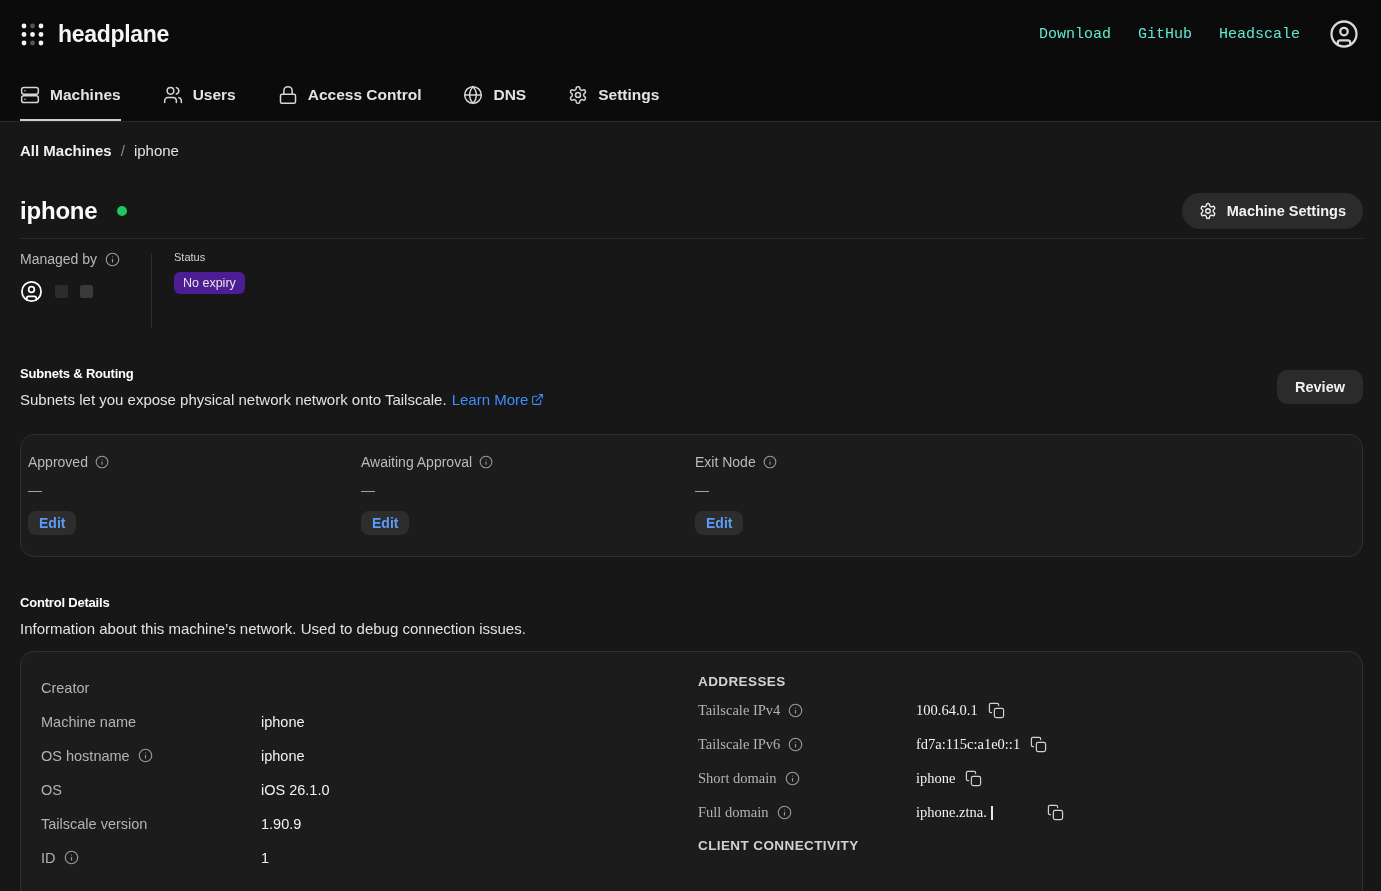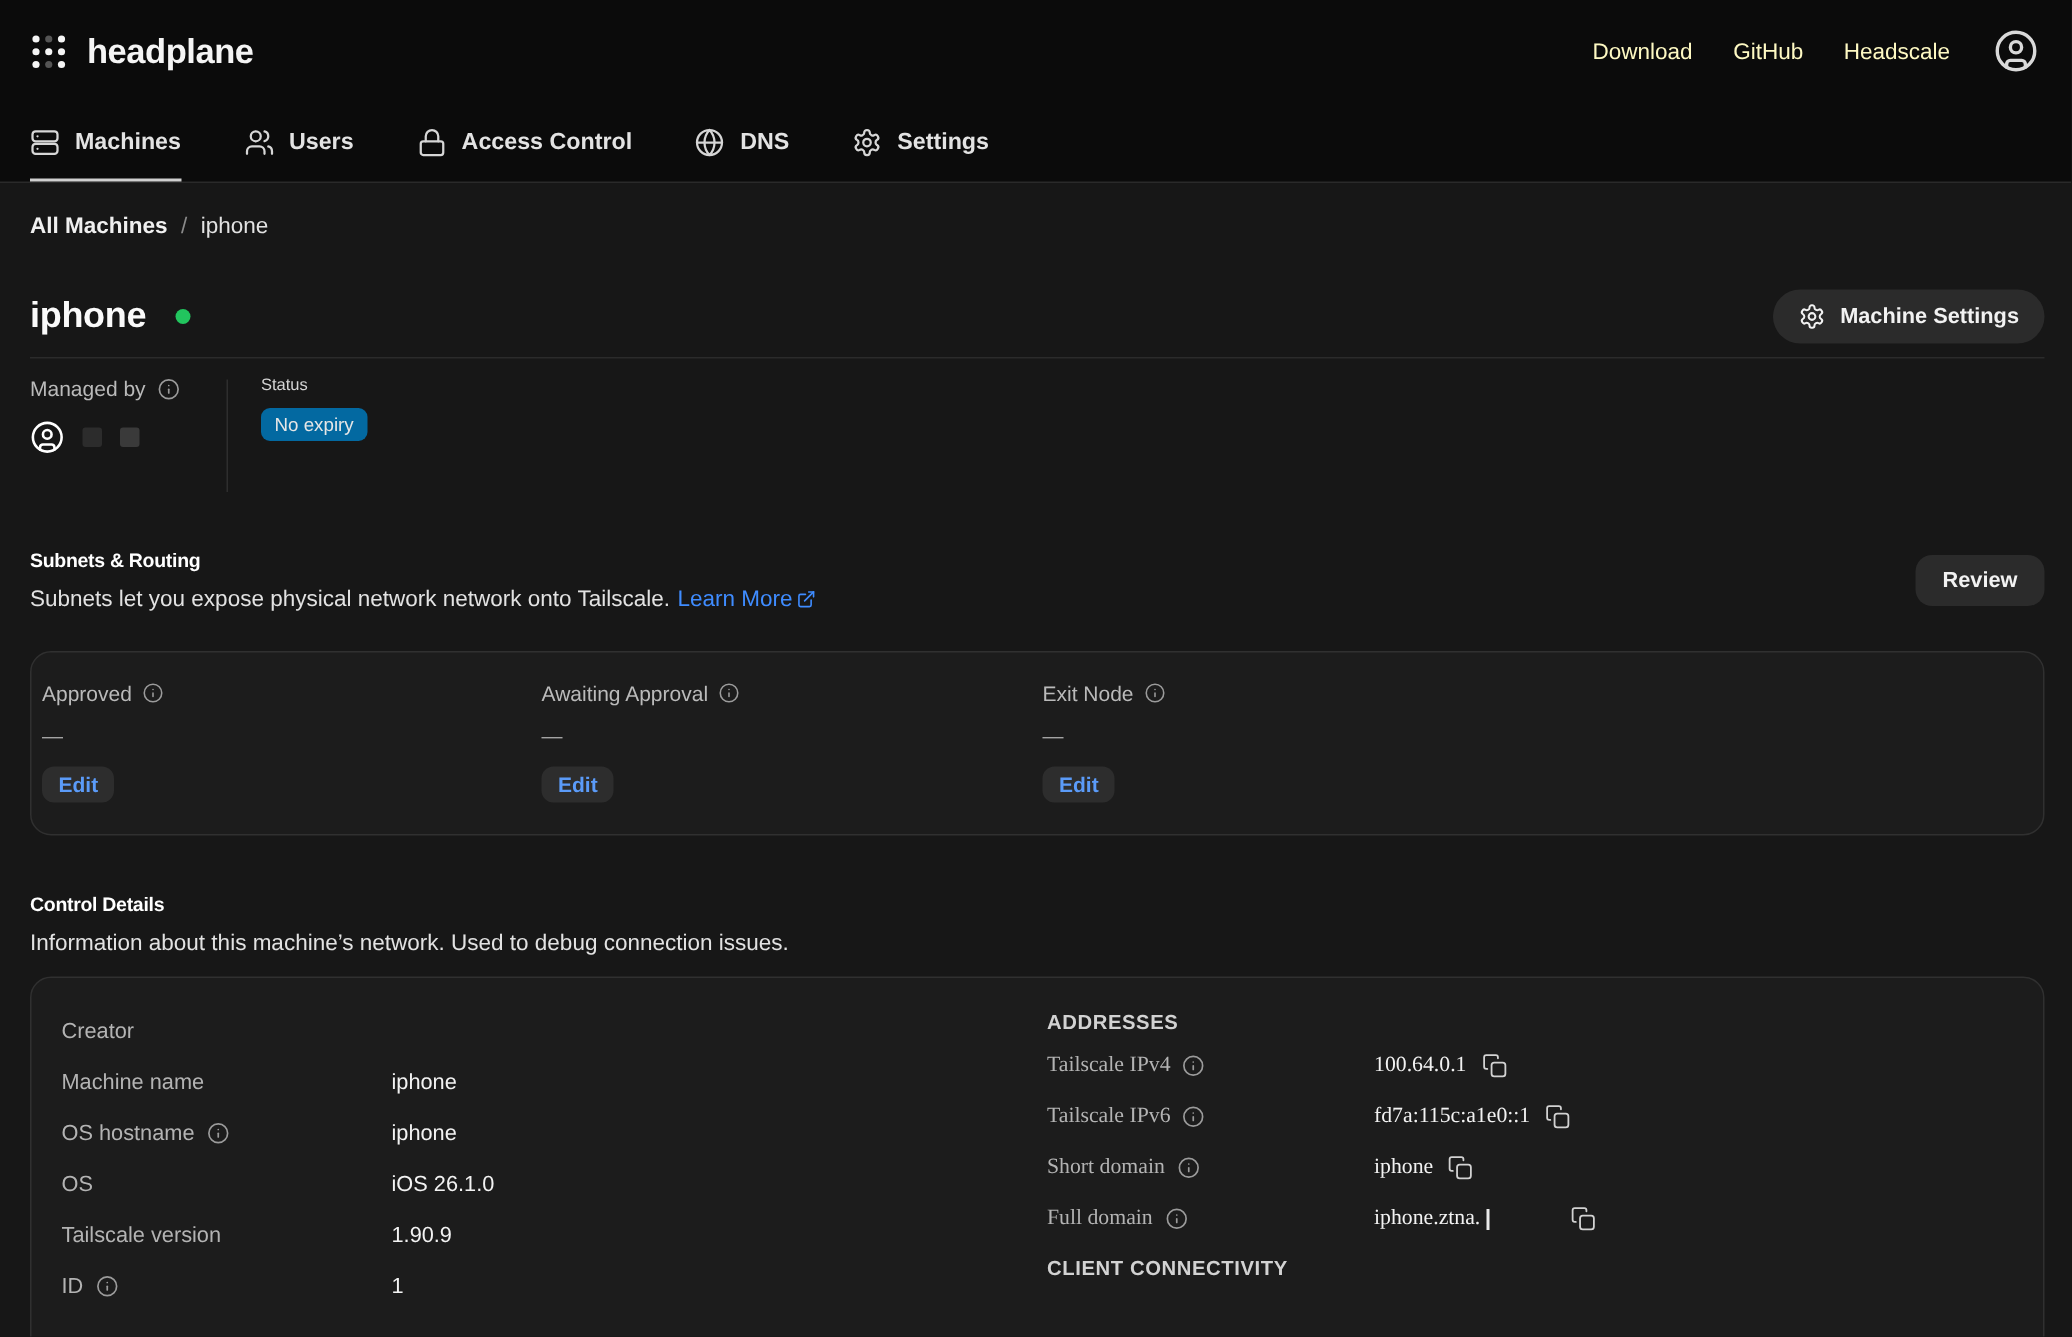--- a/index.html
+++ b/index.html
@@ -12,21 +12,21 @@
   }
   .ic { fill:none; stroke:currentColor; stroke-width:1.8; stroke-linecap:round; stroke-linejoin:round; display:block; }
   a { text-decoration:none; color:inherit; cursor:pointer; }
 
   
   .hdr { background:#0b0b0b; border-bottom:1px solid #2a2a2a; }
   .hdr-top { height:68px; display:flex; align-items:center; justify-content:space-between; padding:0 22px 0 20px; }
   .brand { display:flex; align-items:center; gap:13px; }
   .brand-name { font-size:23px; font-weight:700; color:#f5f5f5; letter-spacing:-0.3px; }
   .hdr-links { display:flex; align-items:center; gap:27px; }
-  .hdr-link { font-size:15px; color:#fef9c3; }
+  .hdr-link { font-size:15px; color:#5eead4;font-family:Liberation Mono, monospace; }
   .avatar-btn { width:30px; height:30px; color:#d9d9d9; cursor:pointer; margin-left:2px; }
 
   .tabs { display:flex; gap:42px; padding:0 20px; height:53px; }
   .tab { position:relative; display:flex; align-items:center; gap:10px; font-size:15.5px; font-weight:600; color:#e3e3e3; cursor:pointer; }
   .tab .ic { width:20px; height:20px; color:#d6d6d6; }
   .tab.active::after { content:""; position:absolute; left:0; right:0; bottom:0; height:2px; background:#cfcfcf; }
 
   
   .main { padding:20px 18px 0 20px; }
   .crumb { font-size:15px; display:flex; gap:9px; align-items:center; }
@@ -51,21 +51,21 @@
   .meta-label { display:flex; align-items:center; gap:8px; font-size:14px; color:#bababa; }
   .meta-label .ic { width:15px; height:15px; color:#9b9b9b; }
   .managed-line { margin-top:13px; display:flex; align-items:center; gap:12px; }
   .managed-line .ic { width:23px; height:23px; color:#ffffff; }
   .redact { width:13px; height:13px; border-radius:2px; }
   .redact.a { background:#2c2c2c; }
   .redact.b { background:#3a3a3a; }
   .vrule { width:1px; background:#2e2e2e; margin:2px 0 6px; }
   .meta-col2 { padding-left:22px; }
   .status-label { font-size:11px; color:#d4d4d4; }
-  .badge { display:inline-block; margin-top:9px; background:#0369a1; color:#e6e6e6;
+  .badge { display:inline-block; margin-top:9px; background:#4c1d95; color:#e6e6e6;
            border-radius:6px; padding:4px 9px; font-size:12.5px; }
 
   .section { margin-top:32px; display:flex; align-items:center; justify-content:space-between; }
   .sec-title { font-size:13px; font-weight:700; color:#ffffff; letter-spacing:-0.2px; }
   .sec-desc { margin-top:10px; font-size:15px; color:#e2e2e2; display:flex; align-items:center; gap:5px; }
   .link { color:#3f8cff; display:inline-flex; align-items:center; gap:3px; }
   .link .ic { width:13px; height:13px; stroke-width:2; }
 
   .card { margin-top:26px; background:#1c1c1c; border:1px solid #303030; border-radius:14px; }
   .routes { padding:19px 7px 21px; display:grid; grid-template-columns:333px 334px 1fr; }

